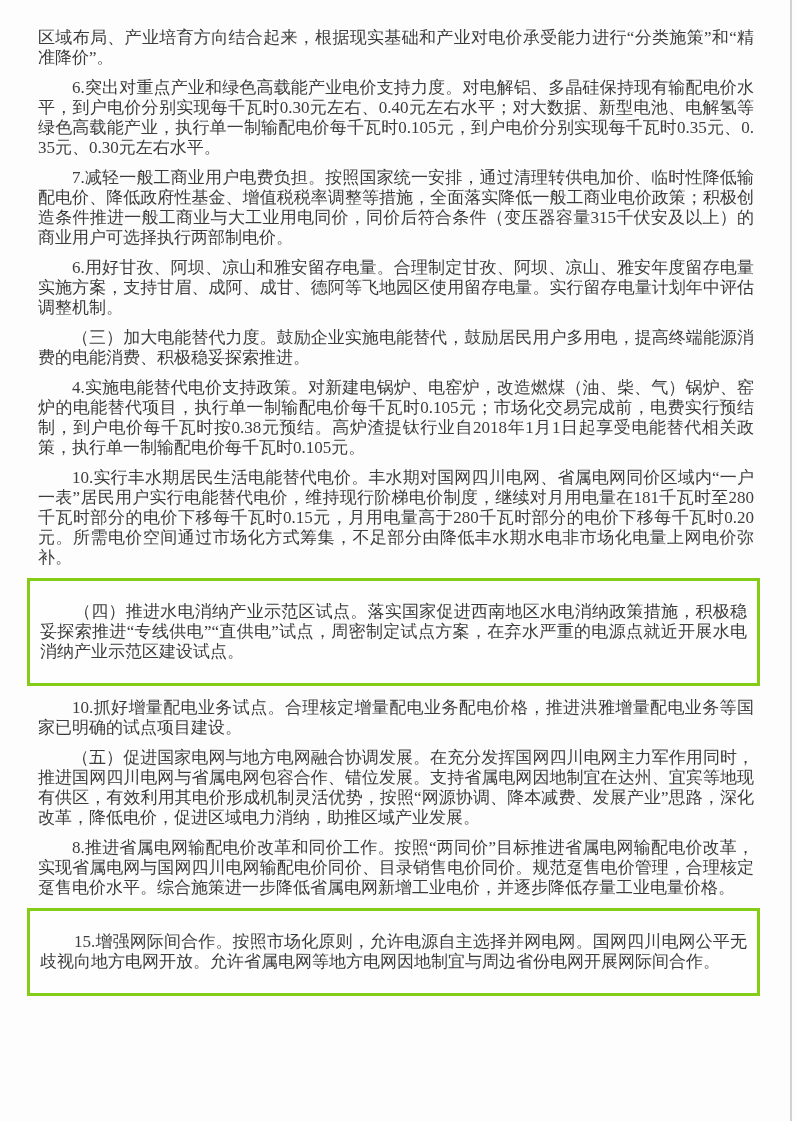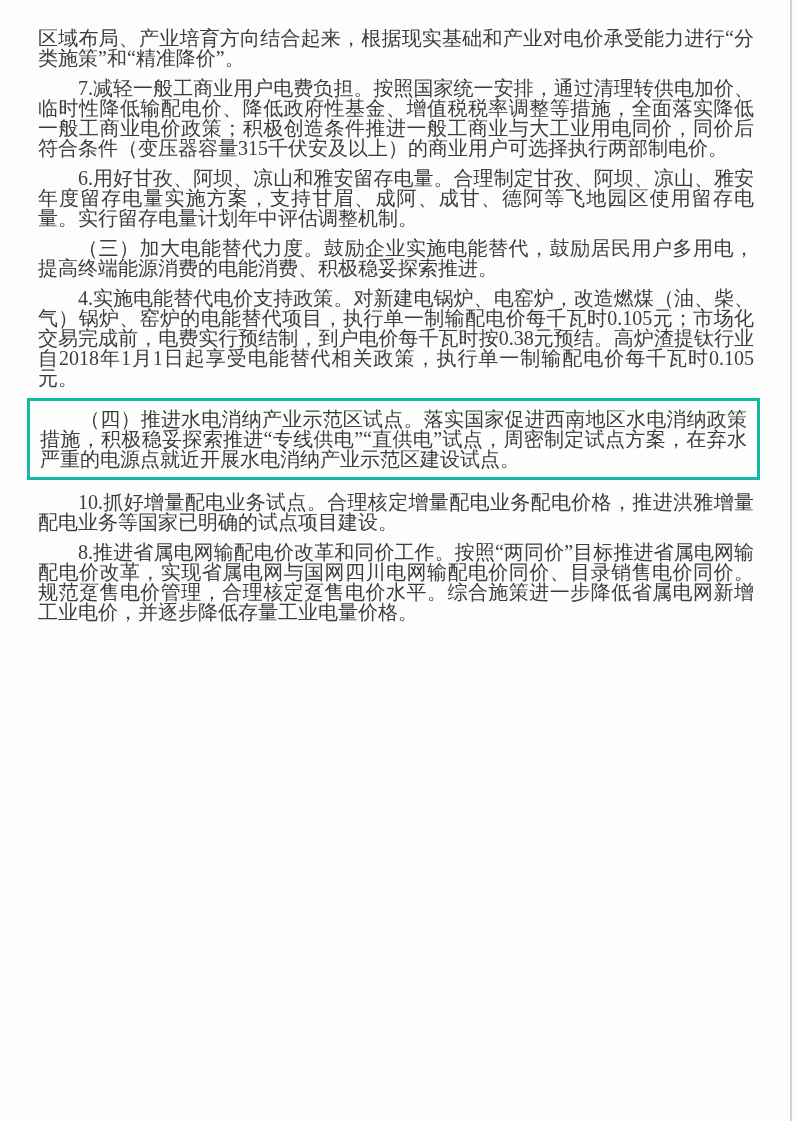--- a/index.html
+++ b/index.html
@@ -15,33 +15,33 @@
   .page {
     position: absolute;
     top: 0; left: 0;
     width: 796px;
     height: 1121px;
     padding: 28px 42px 0 38px;
     background: #fdfdfd;
     color: #3c3c3c;
   }
   .para {
-    font-size: 20px;
+    font-size: 17px;
     line-height: 20px;
     text-align: justify;
     text-indent: 2em;
     margin: 0 0 10px 0;
     word-break: break-all;
   }
   .para.no-indent {
     text-indent: 0;
   }
   .para.boxed {
-    border: 3px solid #14b8a6;
-    padding: 8px 10px;
+    border: 3px solid #84cc16;
+    padding: 21px 10px;
     margin-left: -11px;
     margin-right: -6px;
     margin-top: 1px;
     margin-bottom: 12px;
     background: #fefefe;
   }
   .page-edge-right {
     position: absolute;
     top: 0;
     right: 4px;
@@ -49,22 +49,26 @@
     height: 100%;
     background: #bcbcbc;
     opacity: 0.65;
   }
 </style>
 </head>
 <body>
 
 <div class="page">
   <p class="para no-indent">区域布局、产业培育方向结合起来，根据现实基础和产业对电价承受能力进行“分类施策”和“精准降价”。</p>
+  <p class="para">6.突出对重点产业和绿色高载能产业电价支持力度。对电解铝、多晶硅保持现有输配电价水平，到户电价分别实现每千瓦时0.30元左右、0.40元左右水平；对大数据、新型电池、电解氢等绿色高载能产业，执行单一制输配电价每千瓦时0.105元，到户电价分别实现每千瓦时0.35元、0.35元、0.30元左右水平。</p>
   <p class="para">7.减轻一般工商业用户电费负担。按照国家统一安排，通过清理转供电加价、临时性降低输配电价、降低政府性基金、增值税税率调整等措施，全面落实降低一般工商业电价政策；积极创造条件推进一般工商业与大工业用电同价，同价后符合条件（变压器容量315千伏安及以上）的商业用户可选择执行两部制电价。</p>
   <p class="para">6.用好甘孜、阿坝、凉山和雅安留存电量。合理制定甘孜、阿坝、凉山、雅安年度留存电量实施方案，支持甘眉、成阿、成甘、德阿等飞地园区使用留存电量。实行留存电量计划年中评估调整机制。</p>
   <p class="para">（三）加大电能替代力度。鼓励企业实施电能替代，鼓励居民用户多用电，提高终端能源消费的电能消费、积极稳妥探索推进。</p>
   <p class="para">4.实施电能替代电价支持政策。对新建电锅炉、电窑炉，改造燃煤（油、柴、气）锅炉、窑炉的电能替代项目，执行单一制输配电价每千瓦时0.105元；市场化交易完成前，电费实行预结制，到户电价每千瓦时按0.38元预结。高炉渣提钛行业自2018年1月1日起享受电能替代相关政策，执行单一制输配电价每千瓦时0.105元。</p>
+  <p class="para">10.实行丰水期居民生活电能替代电价。丰水期对国网四川电网、省属电网同价区域内“一户一表”居民用户实行电能替代电价，维持现行阶梯电价制度，继续对月用电量在181千瓦时至280千瓦时部分的电价下移每千瓦时0.15元，月用电量高于280千瓦时部分的电价下移每千瓦时0.20元。所需电价空间通过市场化方式筹集，不足部分由降低丰水期水电非市场化电量上网电价弥补。</p>
   <p class="para boxed">（四）推进水电消纳产业示范区试点。落实国家促进西南地区水电消纳政策措施，积极稳妥探索推进“专线供电”“直供电”试点，周密制定试点方案，在弃水严重的电源点就近开展水电消纳产业示范区建设试点。</p>
   <p class="para">10.抓好增量配电业务试点。合理核定增量配电业务配电价格，推进洪雅增量配电业务等国家已明确的试点项目建设。</p>
+  <p class="para">（五）促进国家电网与地方电网融合协调发展。在充分发挥国网四川电网主力军作用同时，推进国网四川电网与省属电网包容合作、错位发展。支持省属电网因地制宜在达州、宜宾等地现有供区，有效利用其电价形成机制灵活优势，按照“网源协调、降本减费、发展产业”思路，深化改革，降低电价，促进区域电力消纳，助推区域产业发展。</p>
   <p class="para">8.推进省属电网输配电价改革和同价工作。按照“两同价”目标推进省属电网输配电价改革，实现省属电网与国网四川电网输配电价同价、目录销售电价同价。规范趸售电价管理，合理核定趸售电价水平。综合施策进一步降低省属电网新增工业电价，并逐步降低存量工业电量价格。</p>
+  <p class="para boxed">15.增强网际间合作。按照市场化原则，允许电源自主选择并网电网。国网四川电网公平无歧视向地方电网开放。允许省属电网等地方电网因地制宜与周边省份电网开展网际间合作。</p>
 </div>
 
 <div class="page-edge-right"></div>
 
 </body></html>

